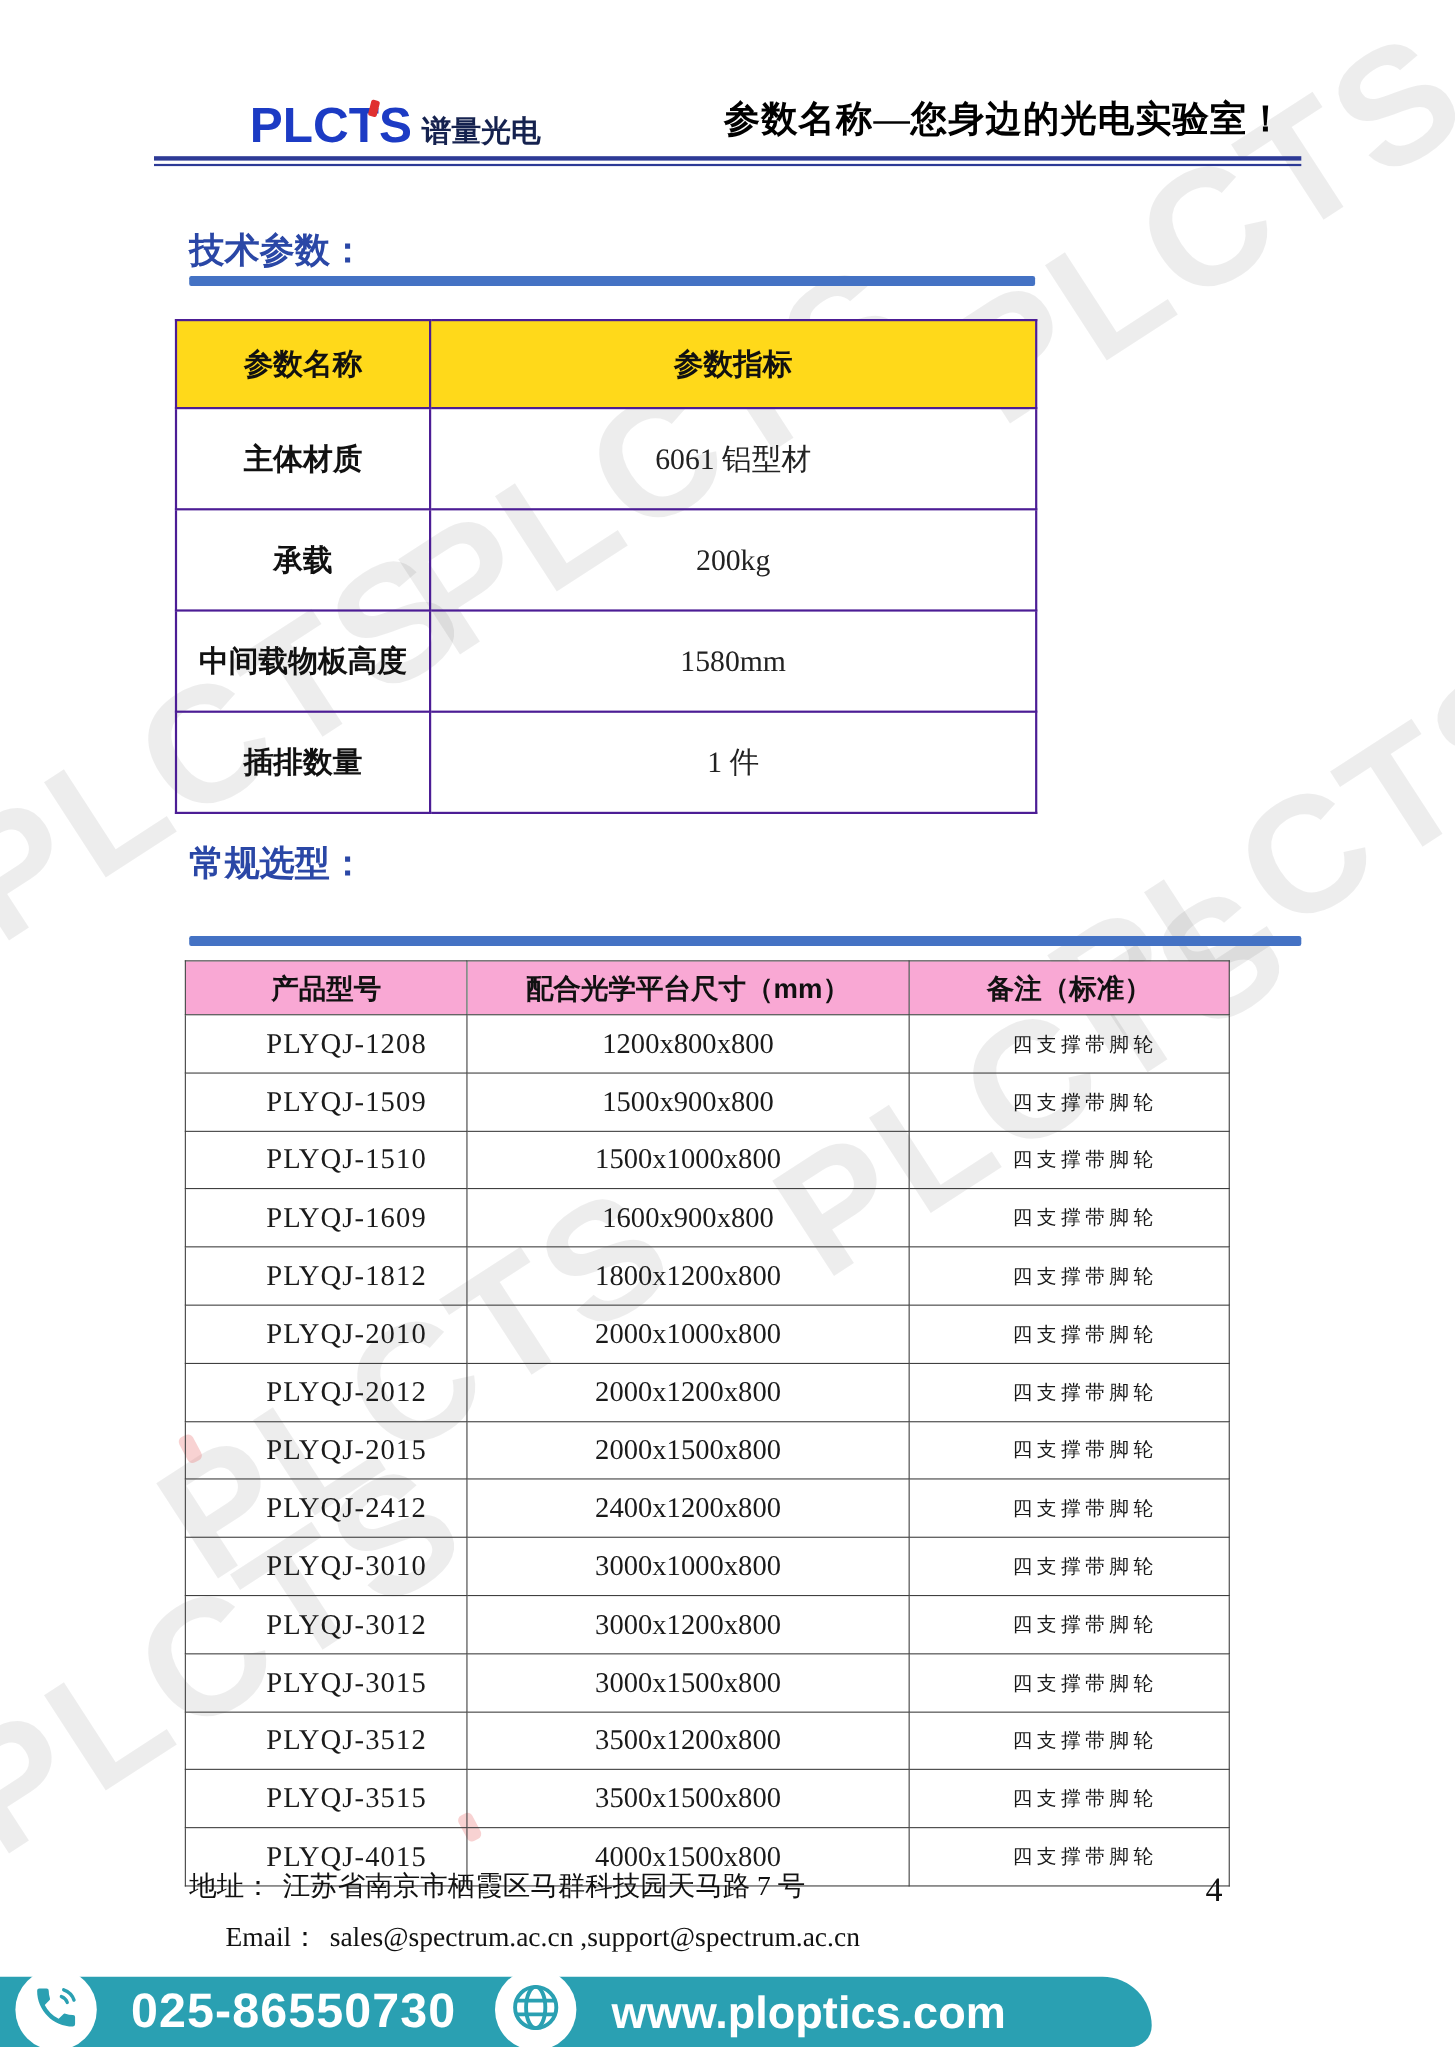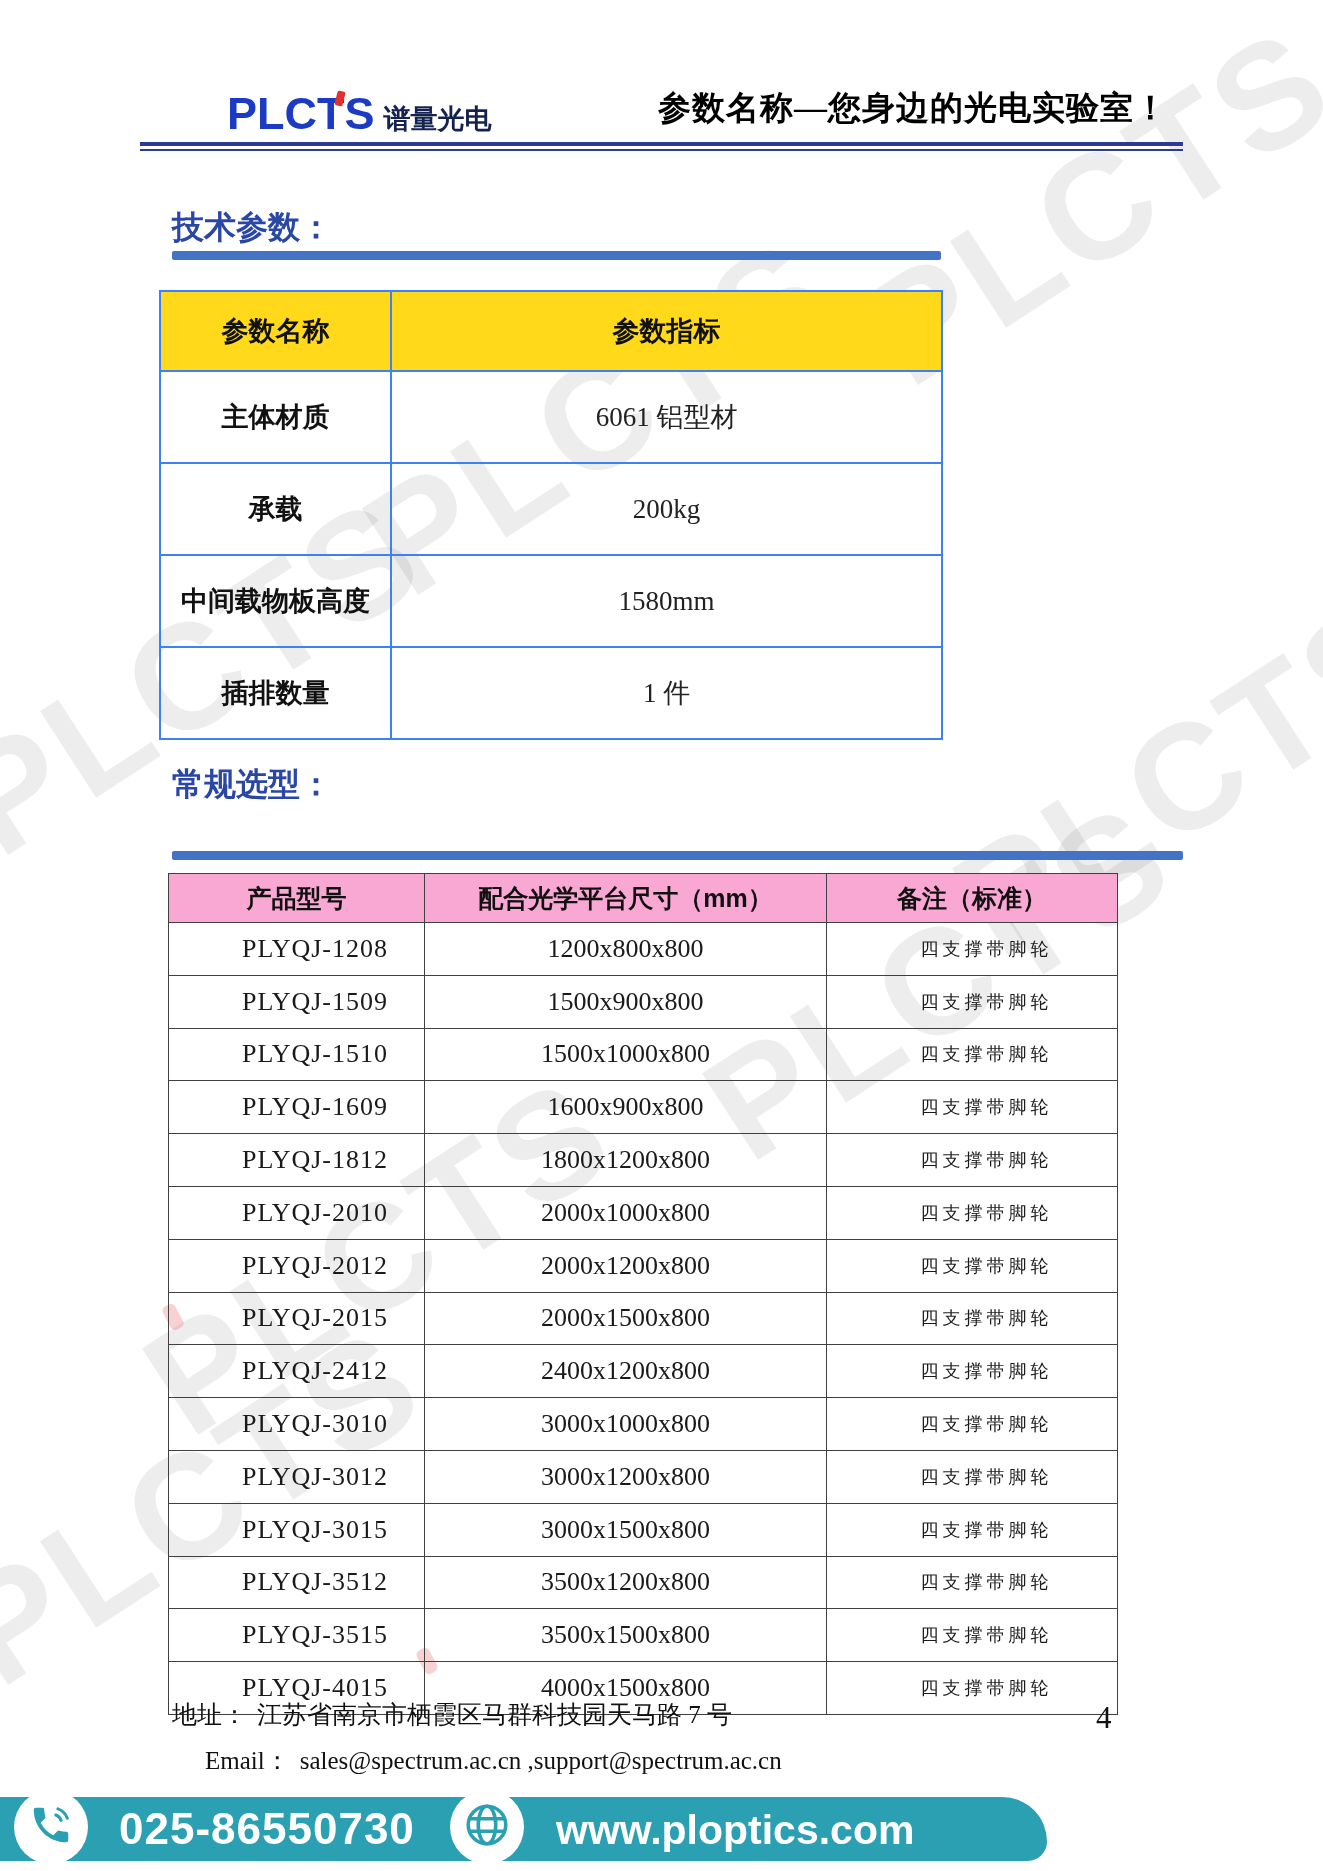--- a/index.html
+++ b/index.html
@@ -40,21 +40,21 @@
   .sec-title-1{left:172px;top:206px;}
   .sec-title-2{left:172px;top:763px;}
   .accent-bar{position:absolute;background:#4472C4;height:9px;border-radius:2px;z-index:2;}
   .bar1{left:172px;top:251px;width:769px;}
   .bar2{left:172px;top:851px;width:1011px;}
 
   
   table{border-collapse:collapse;table-layout:fixed;z-index:1;}
   th,td{text-align:center;vertical-align:middle;overflow:hidden;}
   .spec-table{position:absolute;left:159px;top:290px;width:782px;}
-  .spec-table th,.spec-table td{border:2px solid #3b82f6;}
+  .spec-table th,.spec-table td{border:2px solid #4c1d95;}
   .spec-table th{height:76px;background:#FFD91A;font-size:27px;font-weight:bold;color:#111;}
   .spec-table td{height:88px;}
   .sc1{width:231px;}.sc2{width:551px;}
   td.spec-name{font-weight:bold;font-size:27px;color:#111;}
   td.spec-value{font-size:27px;font-family:"Liberation Serif",serif;color:#222;}
 
   .model-table{position:absolute;left:168px;top:873px;width:949px;}
   .model-table th,.model-table td{border:1.5px solid #404040;}
   .model-table th{height:46px;background:#f9a8d4;font-size:25px;font-weight:bold;color:#111;}
   .model-table td{height:49.8px;}

